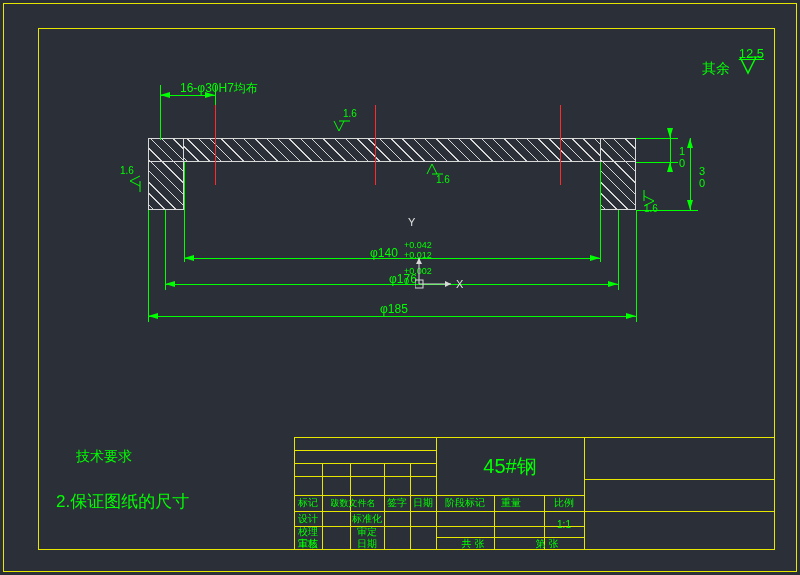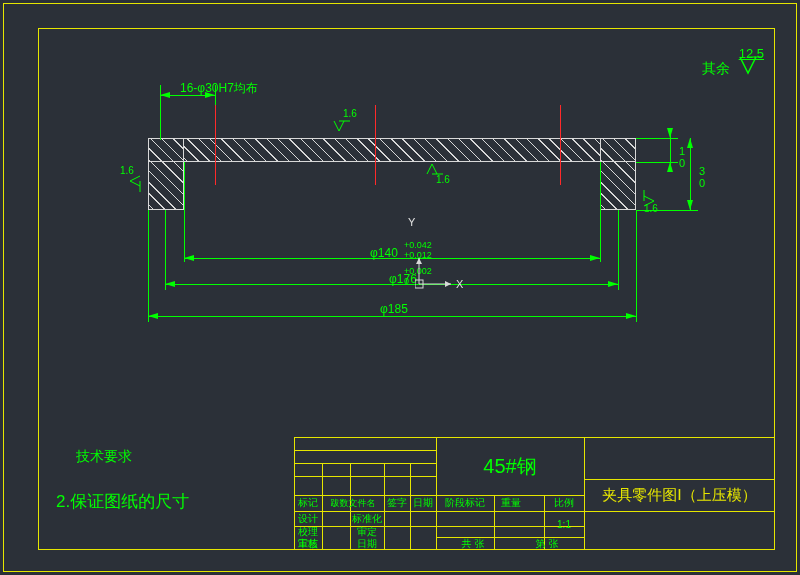--- a/index.html
+++ b/index.html
@@ -271,21 +271,20 @@
     <div class="tb-line-h" style="top:26px; right:auto; width:142px;"></div>
     <div class="tb-line-h" style="top:39px; right:auto; width:142px;"></div>
     <div class="tb-line-h" style="top:42px; left:290px;"></div>
     <div class="tb-line-h" style="top:58px; right:auto; width:290px;"></div>
     <div class="tb-line-h" style="top:74px;"></div>
     <div class="tb-line-h" style="top:89px; right:auto; width:290px;"></div>
     <div class="tb-line-h" style="top:100px; left:142px; right:auto; width:148px;"></div>
 
     <div class="tb-cell" style="left:142px; top:0; width:148px; height:58px; font-size:20px;">45#钢</div>
 
-    <div class="tb-cell txt-yellow" style="left:290px; top:42px; right:0; width:auto; height:32px; font-size:15px; color:#e6e600;">夹具零件图Ⅰ（上压模）</div>
 
     <div class="tb-cell" style="left:0; top:58px; width:28px; height:16px;">标记</div>
     <div class="tb-cell" style="left:28px; top:58px; width:62px; height:16px; font-size:9px;text-align:right;">跋数文件名</div>
     <div class="tb-cell" style="left:90px; top:58px; width:26px; height:16px;">签字</div>
     <div class="tb-cell" style="left:116px; top:58px; width:26px; height:16px;">日期</div>
 
     <div class="tb-cell" style="left:0; top:74px; width:28px; height:15px;">设计</div>
     <div class="tb-cell" style="left:56px; top:74px; width:34px; height:15px;">标准化</div>
 
     <div class="tb-cell" style="left:0; top:89px; width:28px; height:12px;">校理</div>

